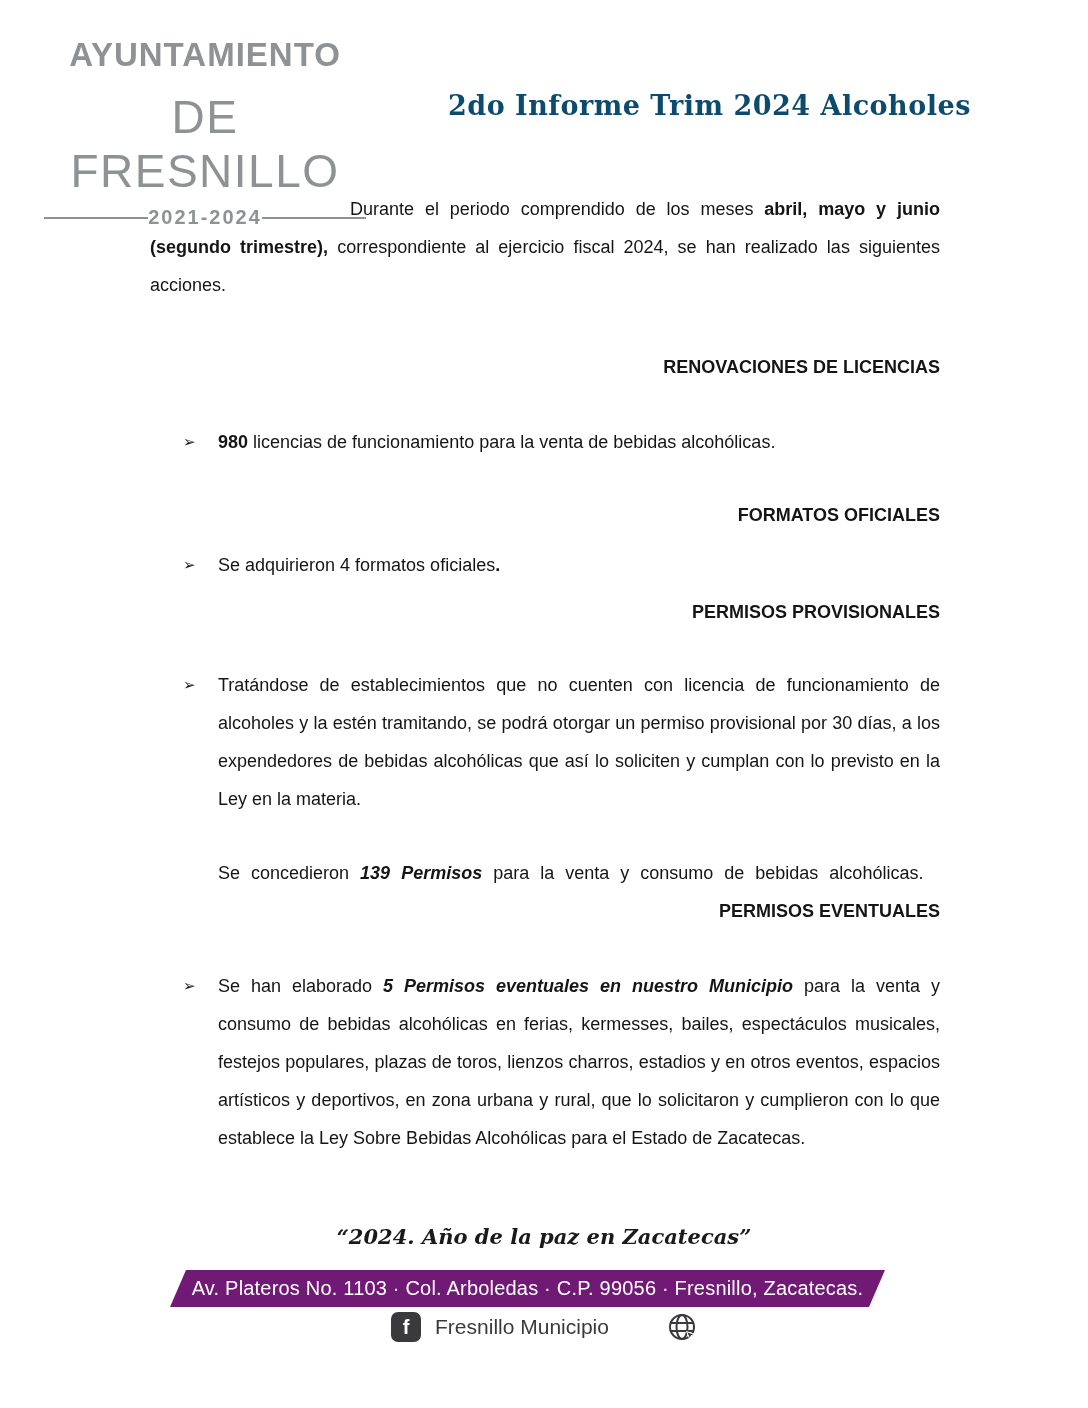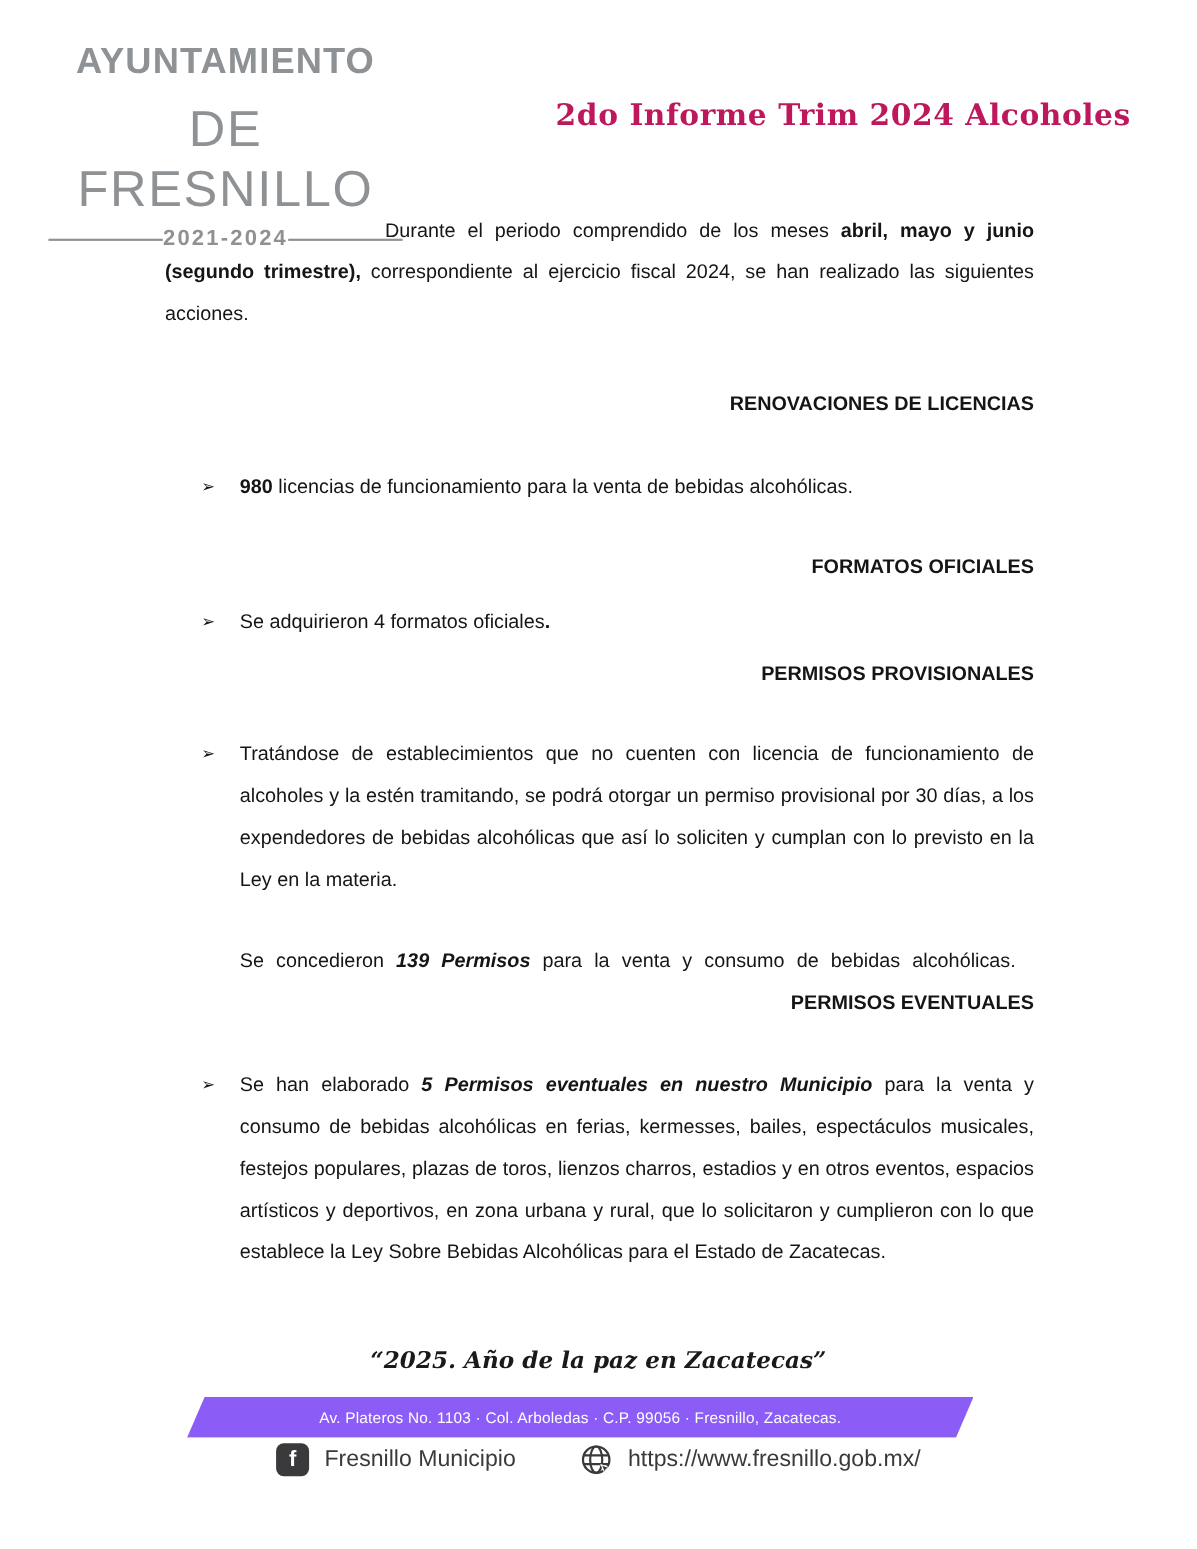--- a/index.html
+++ b/index.html
@@ -11,41 +11,41 @@
   }
   .page { position: relative; width: 1080px; height: 1408px; overflow: hidden; background: #fff; }
 
   
   .logo { position: absolute; top: 36px; left: 44px; width: 322px; text-align: center; color: #8f9295; }
   .logo-line1 { font-size: 33px; font-weight: 700; letter-spacing: 1px; }
   .logo-line2 { font-size: 46px; font-weight: 400; letter-spacing: 1.5px; margin-top: 16px; }
   .logo-years { display: flex; align-items: center; margin-top: 8px;
                 font-size: 20px; font-weight: 700; letter-spacing: 2px; }
   .rule { flex: 1; border-top: 2px solid #8f9295; height: 0; }
-  .doc-title { position: absolute; top: 90px; left: 448px; width: 580px; text-align: right;
+  .doc-title { position: absolute; top: 90px; left: 448px; width: 580px; text-align: left;
                font-family: "DejaVu Serif", "Liberation Serif", serif; font-weight: 700;
-               font-size: 27px; color: #be185d; letter-spacing: 0.5px; }
+               font-size: 27px; color: #0c4a6e; letter-spacing: 0.5px; }
 
   
   .main { position: absolute; top: 190px; left: 150px; width: 790px;
           font-size: 18px; line-height: 38px; color: #151515; }
   .intro { text-align: justify; text-indent: 200px; word-spacing: 3px; margin: 0 0 44px; }
   .heading { text-align: right; font-weight: 700; }
   .bullet { position: relative; padding-left: 68px; text-align: justify; }
   .marker { position: absolute; left: 33px; top: 0; font-family: "DejaVu Sans", sans-serif; font-size: 15px; }
   .note { margin-left: 68px; text-align: justify; word-spacing: 6px; }
   .bi { font-weight: 700; font-style: italic; }
 
   
   .quote { position: absolute; top: 1224px; left: 0; width: 1088px; text-align: center;
            font-family: "DejaVu Serif", "Liberation Serif", serif; font-weight: 700;
            font-style: italic; font-size: 21px; color: #1a1a1a; }
   .banner { position: absolute; top: 1270px; left: 170px; width: 715px; height: 37px;
-            background: #8b5cf6; color: #ffffff; display: flex; align-items: center; justify-content: center;
-            font-size: 14px; letter-spacing: 0.2px;
+            background: #701a75; color: #ffffff; display: flex; align-items: center; justify-content: center;
+            font-size: 20px; letter-spacing: 0.2px;
             clip-path: polygon(16px 0, 100% 0, calc(100% - 16px) 100%, 0 100%); }
   .footer-row { position: absolute; top: 1312px; left: 0; width: 1088px; display: flex;
                 align-items: center; justify-content: center; gap: 14px;
                 font-size: 21px; color: #3a3a3c; }
   .fb { width: 30px; height: 30px; background: #3a3a3c; border-radius: 7px; color: #fff;
         display: flex; align-items: center; justify-content: center; font-weight: 700; font-size: 20px; }
   .fb-label { margin-right: 44px; }
   .globe { display: block; }
 </style>
 </head>
@@ -89,36 +89,35 @@
     <div class="note" style="margin-bottom:0"><span>Se concedieron </span><span class="bi">139 Permisos</span><span> para la venta y consumo de bebidas alcohólicas.</span></div>
 
     <div class="heading" style="margin:0 0 37px">PERMISOS EVENTUALES</div>
 
     <div class="bullet" style="margin:0">
       <span class="marker">➢</span><span>Se han elaborado </span><span class="bi">5 Permisos eventuales en nuestro Municipio</span><span> para la venta y consumo de bebidas alcohólicas en ferias, kermesses, bailes, espectáculos musicales, festejos populares, plazas de toros, lienzos charros, estadios y en otros eventos, espacios artísticos y deportivos, en zona urbana y rural, que lo solicitaron y cumplieron con lo que establece la Ley Sobre Bebidas Alcohólicas para el Estado de Zacatecas.</span>
     </div>
 
   </div>
 
-  <div class="quote">“2025. Año de la paz en Zacatecas”</div>
+  <div class="quote">“2024. Año de la paz en Zacatecas”</div>
 
   <div class="banner">
     <span>Av. Plateros No. 1103 · Col. Arboledas · C.P. 99056 · Fresnillo, Zacatecas.</span>
   </div>
 
   <div class="footer-row">
     <span class="fb">
         <span>f</span>
       </span>
     <span class="fb-label">Fresnillo Municipio</span>
     <svg class="globe" width="30" height="30" viewBox="0 0 30 30">
       <g fill="none" stroke="#3a3a3c" stroke-width="2">
         <circle cx="15" cy="15" r="12"></circle>
         <ellipse cx="15" cy="15" rx="5.5" ry="12"></ellipse>
         <line x1="3.8" y1="11" x2="26.2" y2="11"></line>
         <line x1="3.8" y1="19" x2="26.2" y2="19"></line>
       </g>
       <path d="M19.5 19.5 l8 3 -3.4 1.2 -1.2 3.4 z" fill="#3a3a3c" stroke="#ffffff" stroke-width="1"></path>
     </svg>
-    <span>https://www.fresnillo.gob.mx/</span>
   </div>
 
 </div>
 
 </body></html>

